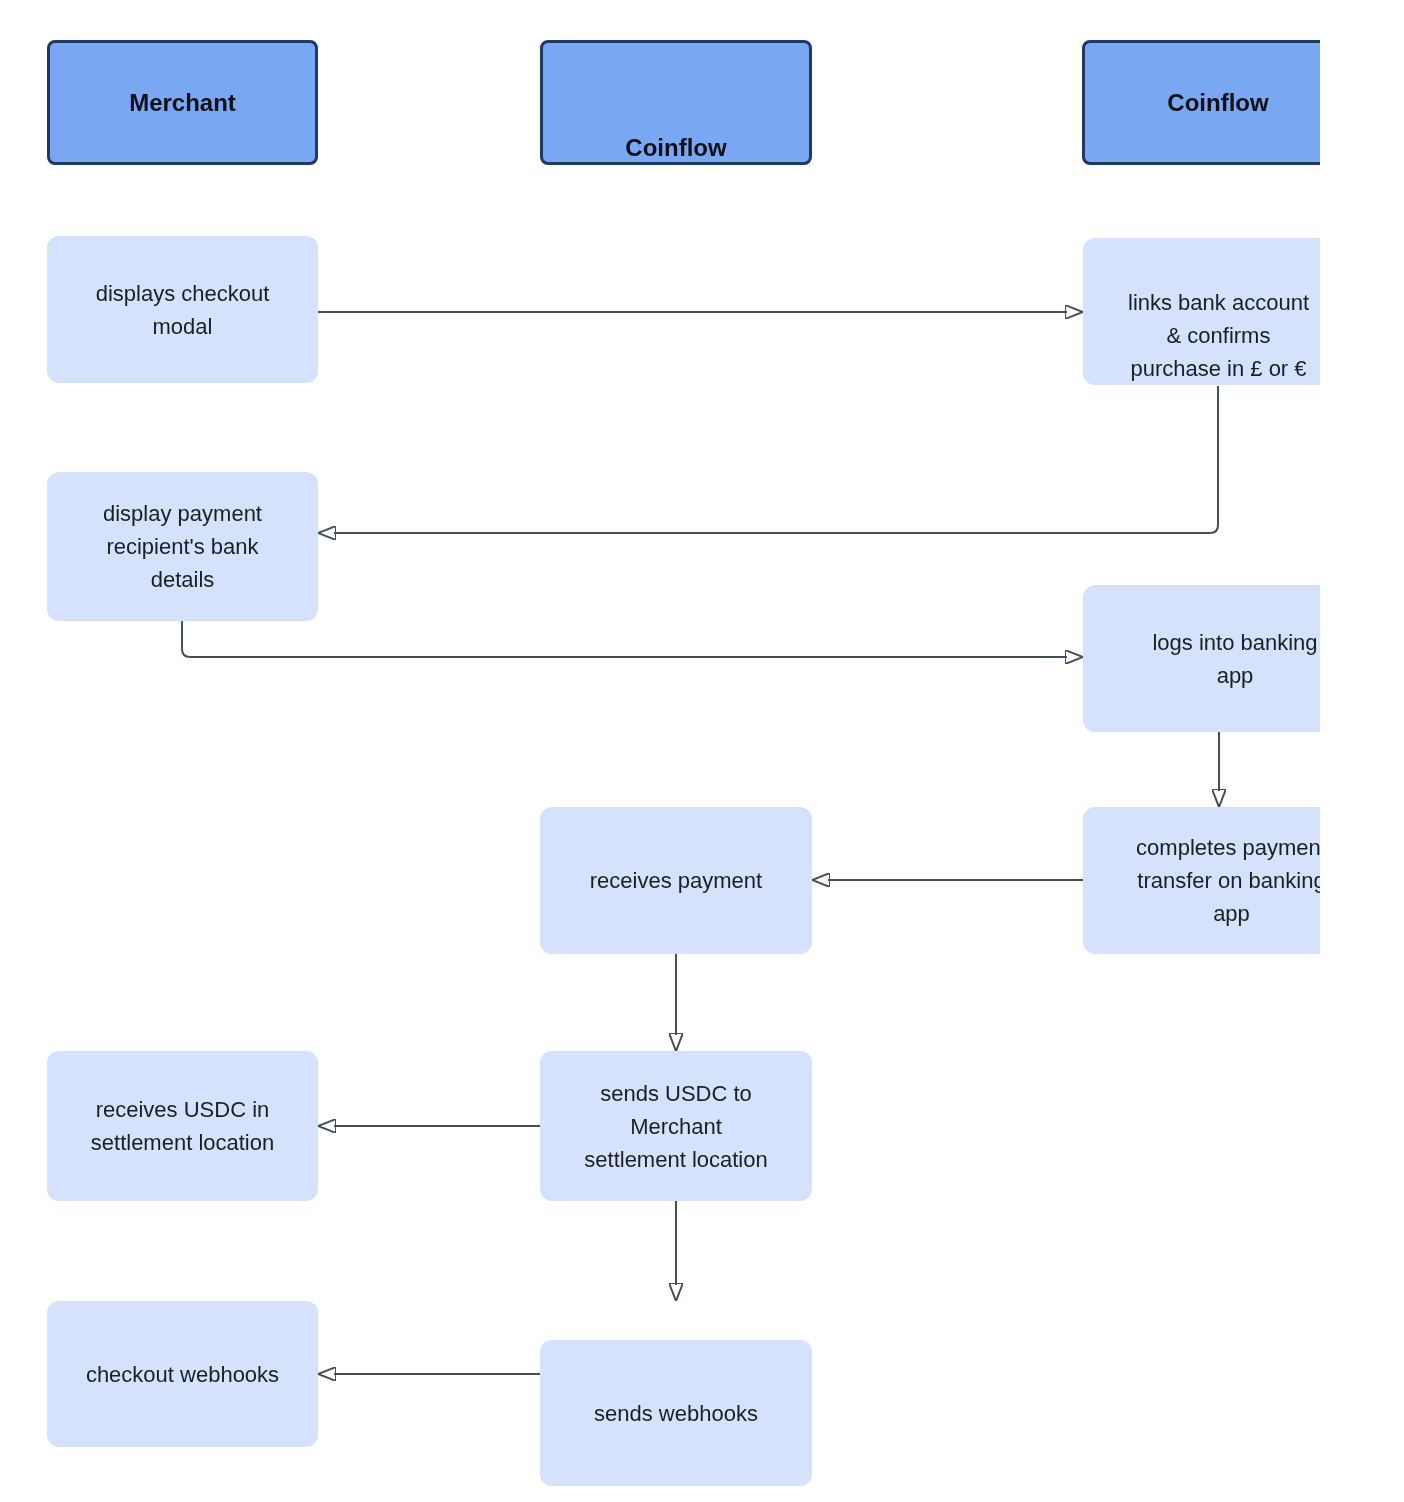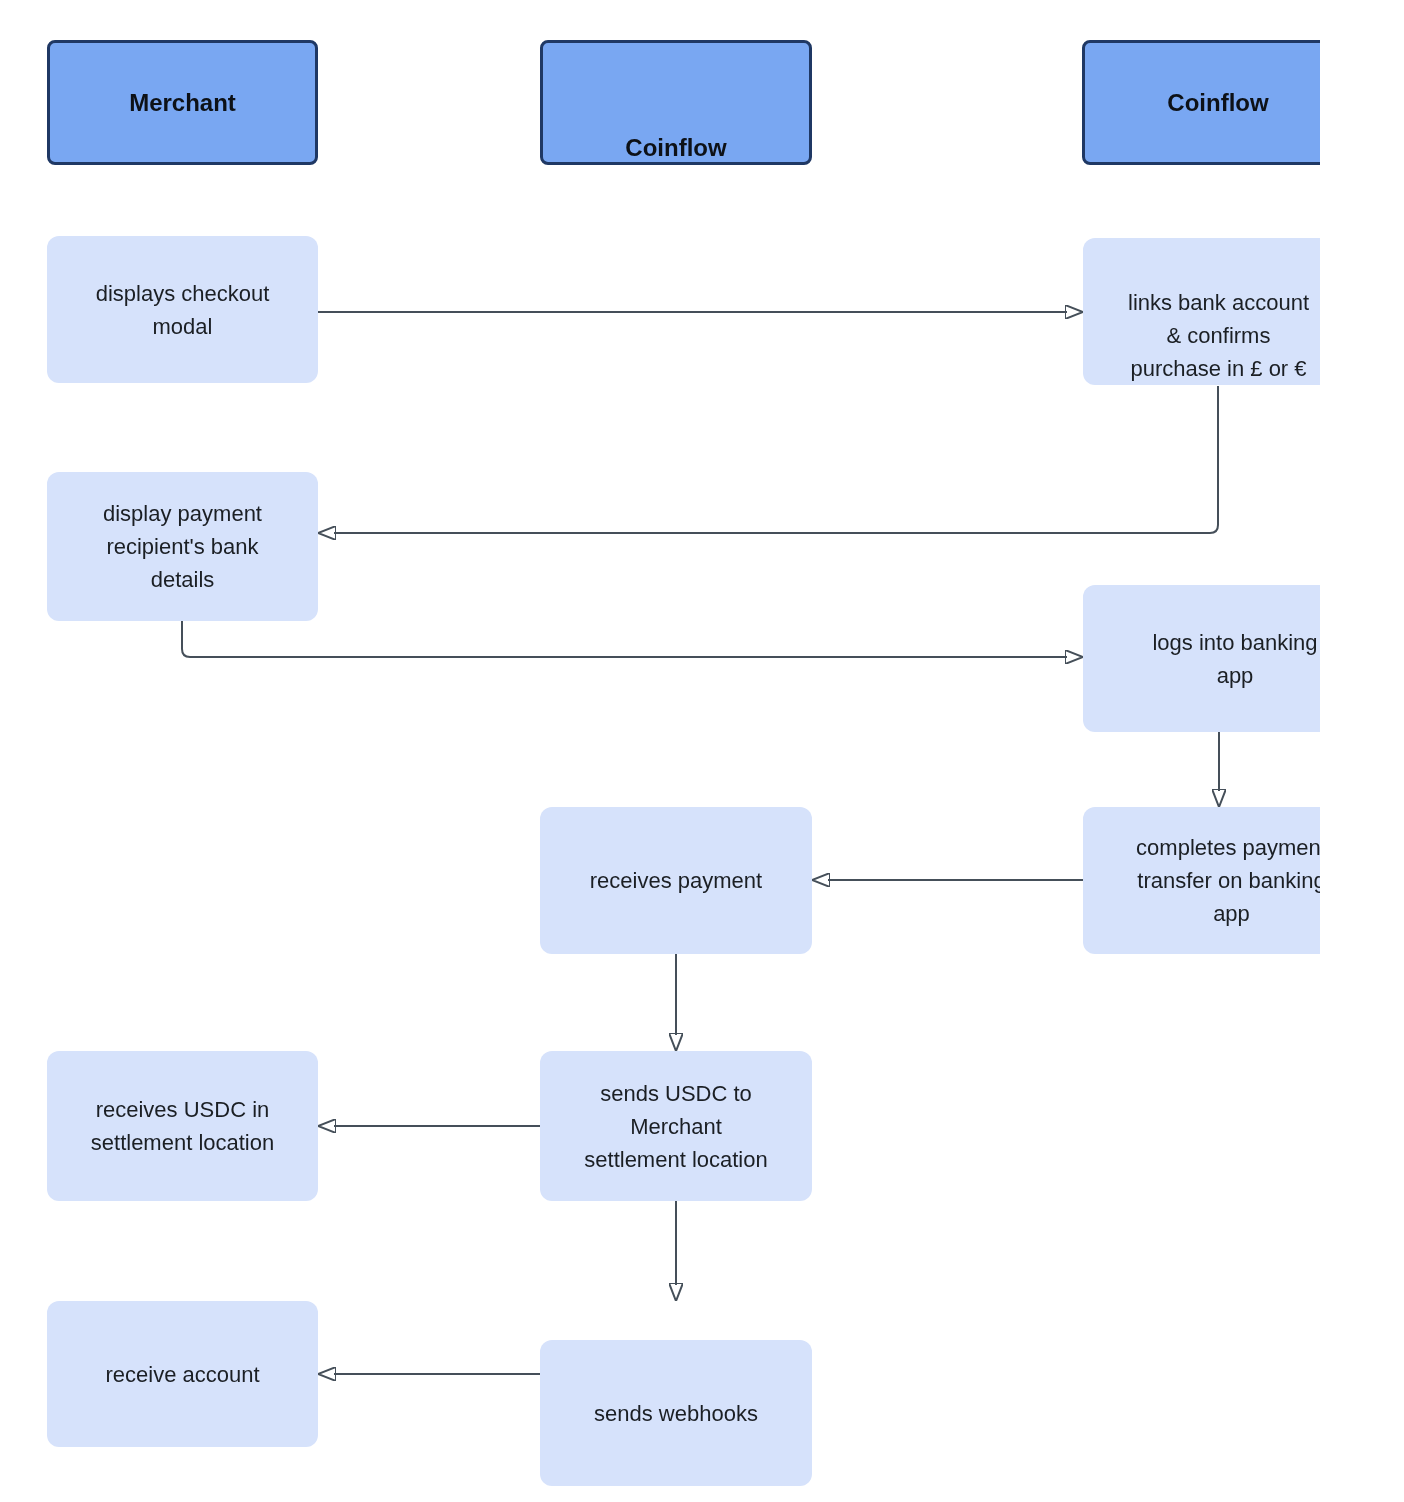--- a/index.html
+++ b/index.html
@@ -110,19 +110,19 @@
   <div class="node n-receives-usdc">
     <span>receives USDC in
 settlement location</span>
   </div>
   <div class="node n-sends-usdc">
     <span>sends USDC to
 Merchant
 settlement location</span>
   </div>
   <div class="node n-receive-webhooks">
-    <span>receive account</span>
+    <span>checkout webhooks</span>
   </div>
   <div class="node n-sends-webhooks">
     <span>sends webhooks</span>
   </div>
 
 </div>
 
 </body></html>

